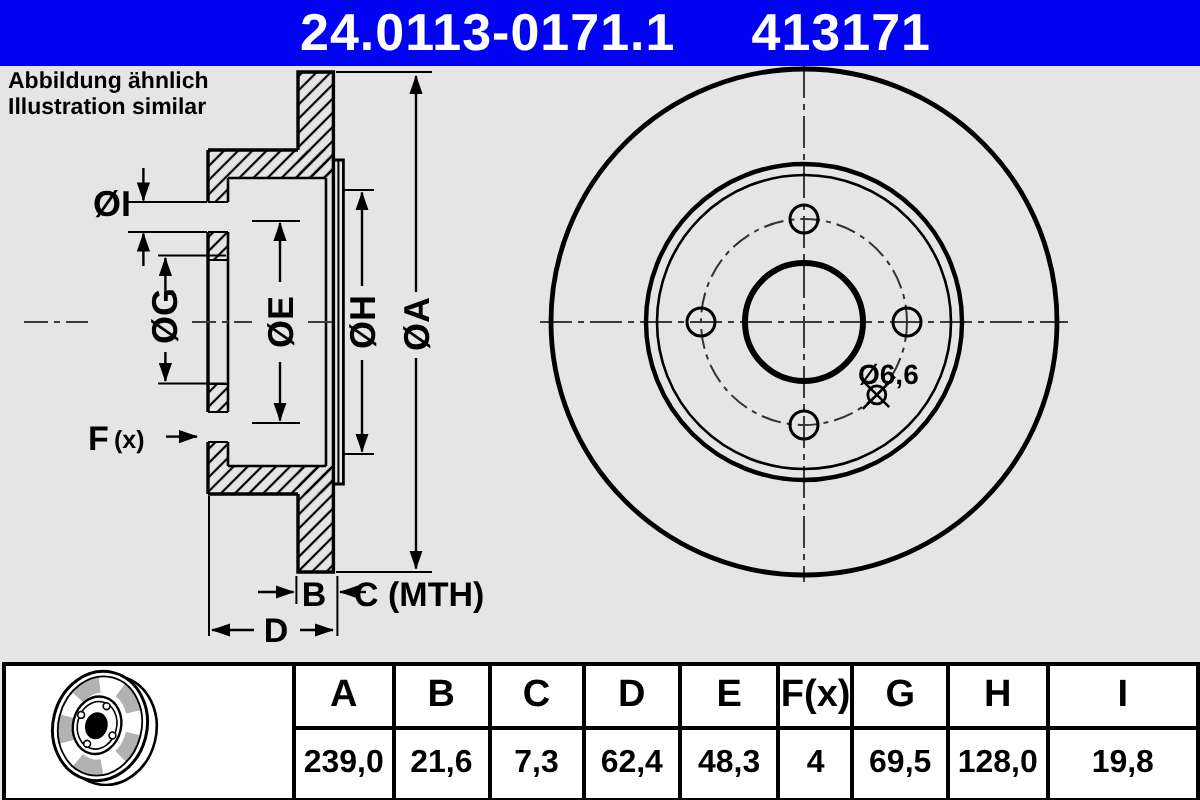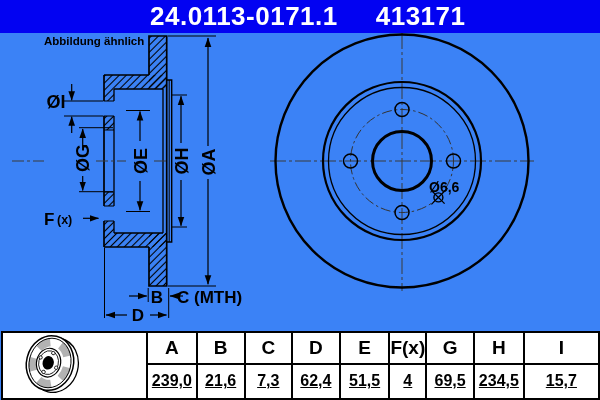--- a/index.html
+++ b/index.html
@@ -1,50 +1,51 @@
 <!DOCTYPE html>
 <html><head>
 <meta charset="utf-8">
 <style>
   html,body{margin:0;padding:0;background:#fff;}
-  #screen{position:relative;width:600px;height:400px;background:#3b82f6;overflow:hidden;
+  #screen{position:relative;width:600px;height:400px;background:#e5e5e5;overflow:hidden;
           font-family:"Liberation Sans","DejaVu Sans",sans-serif;}
   
   #header-bar{position:absolute;left:0;top:0;width:600px;height:33px;display:flex;
               align-items:center;}
   #header-bar .pn{color:#fff;font-weight:bold;font-size:26px;letter-spacing:0.5px;
                   line-height:33px;white-space:nowrap;}
   #pn-main{margin-left:150px;}
   #pn-ref{margin-left:38px;text-align:right;}
   
   #disclaimer{position:absolute;left:4px;top:35px;font-size:11.5px;font-weight:bold;
-              color:#000;line-height:13px;margin-left:40px;}
+              color:#000;line-height:13px;}
   
   #drawing{position:absolute;left:0;top:0;}
   
   #spec-table{position:absolute;left:1px;top:331px;border-collapse:collapse;
               table-layout:fixed;background:#fff;}
   #spec-table td{border:2px solid #000;text-align:center;vertical-align:middle;
                  padding:0;font-weight:bold;color:#000;overflow:hidden;}
   #spec-table tr.hdr td{height:29px;font-size:19px;}
-  #spec-table tr.val td{height:32px;font-size:16px;text-decoration:underline;}
+  #spec-table tr.val td{height:32px;font-size:16px;}
   #spec-table td.iconcell{width:143px;}
 </style>
 </head>
 <body>
 
 <div id="screen">
 
   <div id="header-bar" style="background: rgb(2, 2, 242);">
     <span id="pn-main" class="pn">24.0113-0171.1</span>
     <span id="pn-ref" class="pn">413171</span>
   </div>
 
   <div id="disclaimer">
     <div>Abbildung ähnlich</div>
+    <div>Illustration similar</div>
   </div>
 
   <svg id="drawing" width="600" height="331" viewBox="0 0 600 331">
     <defs>
       <pattern id="hatch" width="5" height="5" patternUnits="userSpaceOnUse" patternTransform="rotate(-45)">
         <line x1="0" y1="2.5" x2="5" y2="2.5" stroke="#000" stroke-width="1.1"></line>
       </pattern>
       <marker id="arr" markerUnits="userSpaceOnUse" markerWidth="10" markerHeight="8" refX="9" refY="4" orient="auto">
         <path d="M0,0.7 L9.5,4 L0,7.3 Z" fill="#000"></path>
       </marker>
@@ -183,21 +184,21 @@
       <td class="sub">F(x)</td>
       <td>G</td>
       <td>H</td>
       <td>I</td>
     </tr>
     <tr class="val">
       <td>239,0</td>
       <td>21,6</td>
       <td>7,3</td>
       <td>62,4</td>
-      <td>51,5</td>
+      <td>48,3</td>
       <td>4</td>
       <td>69,5</td>
-      <td>234,5</td>
-      <td>15,7</td>
+      <td>128,0</td>
+      <td>19,8</td>
     </tr>
   </tbody>
     </table>
 </div>
 
 </body></html>

